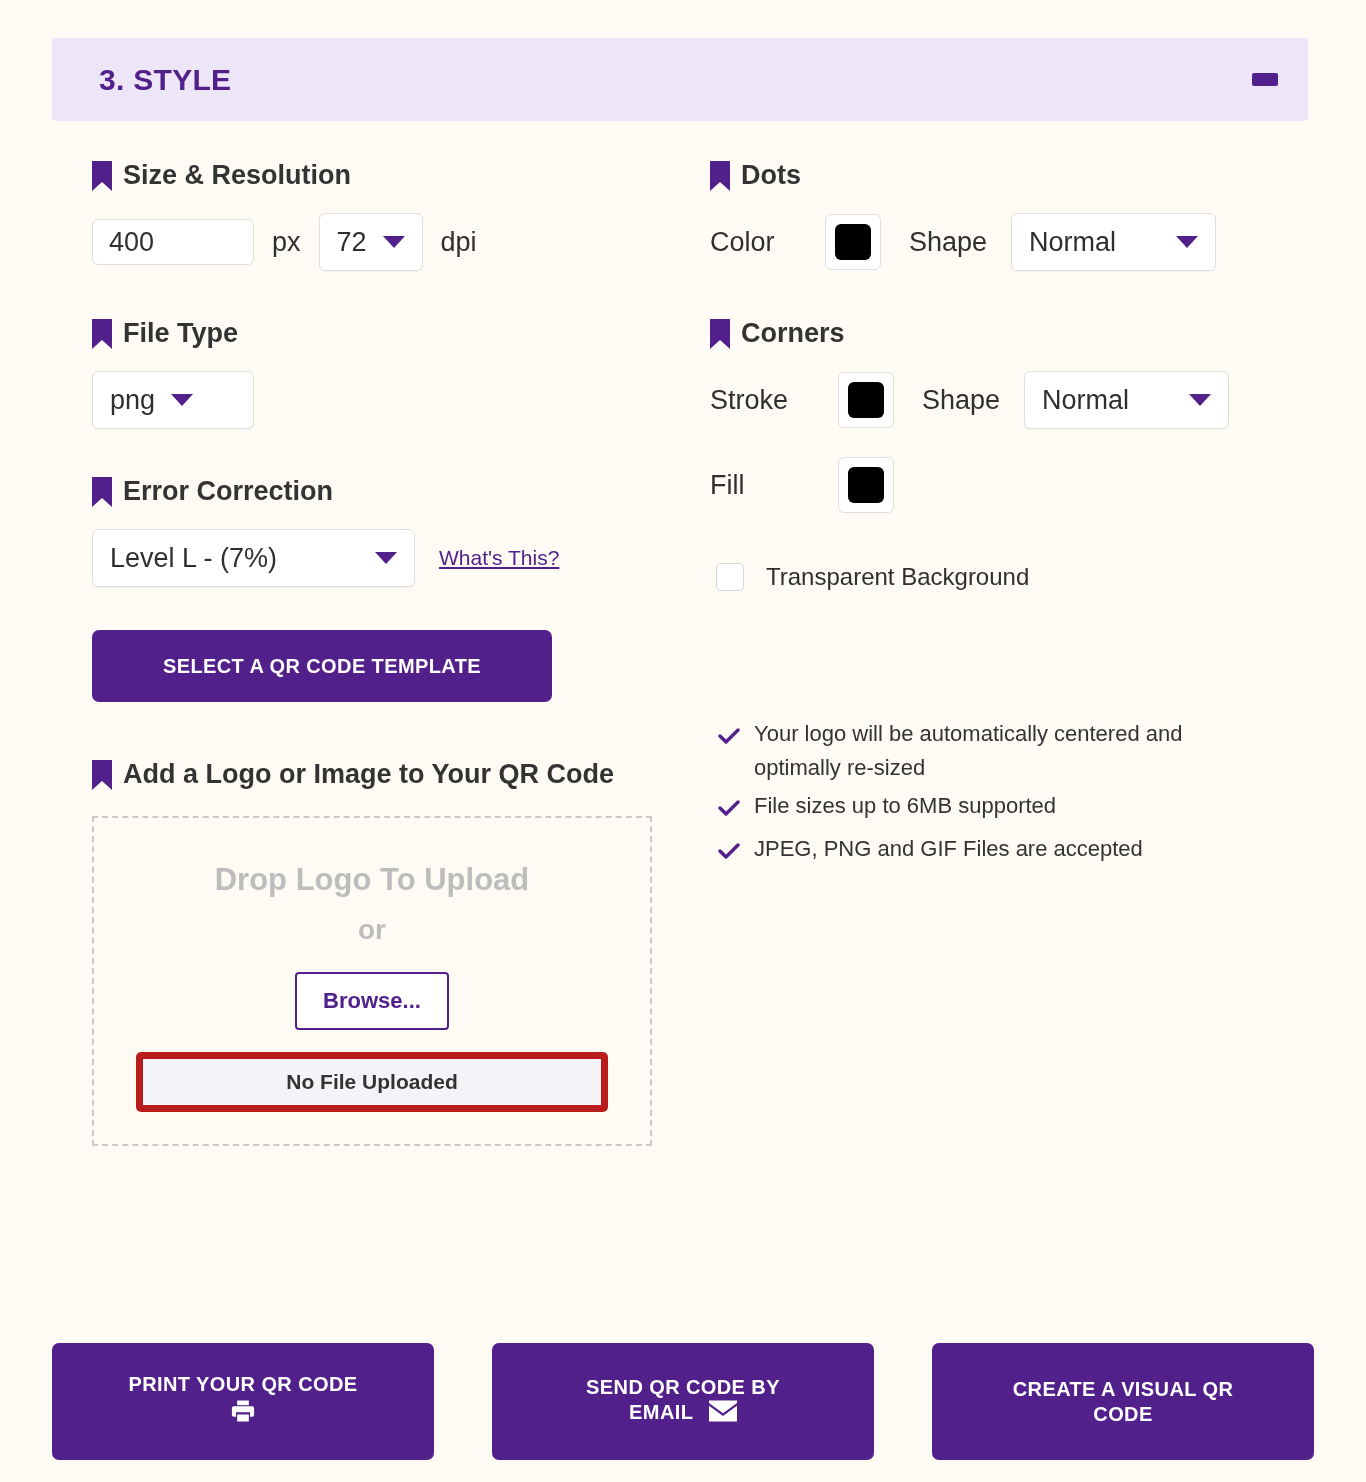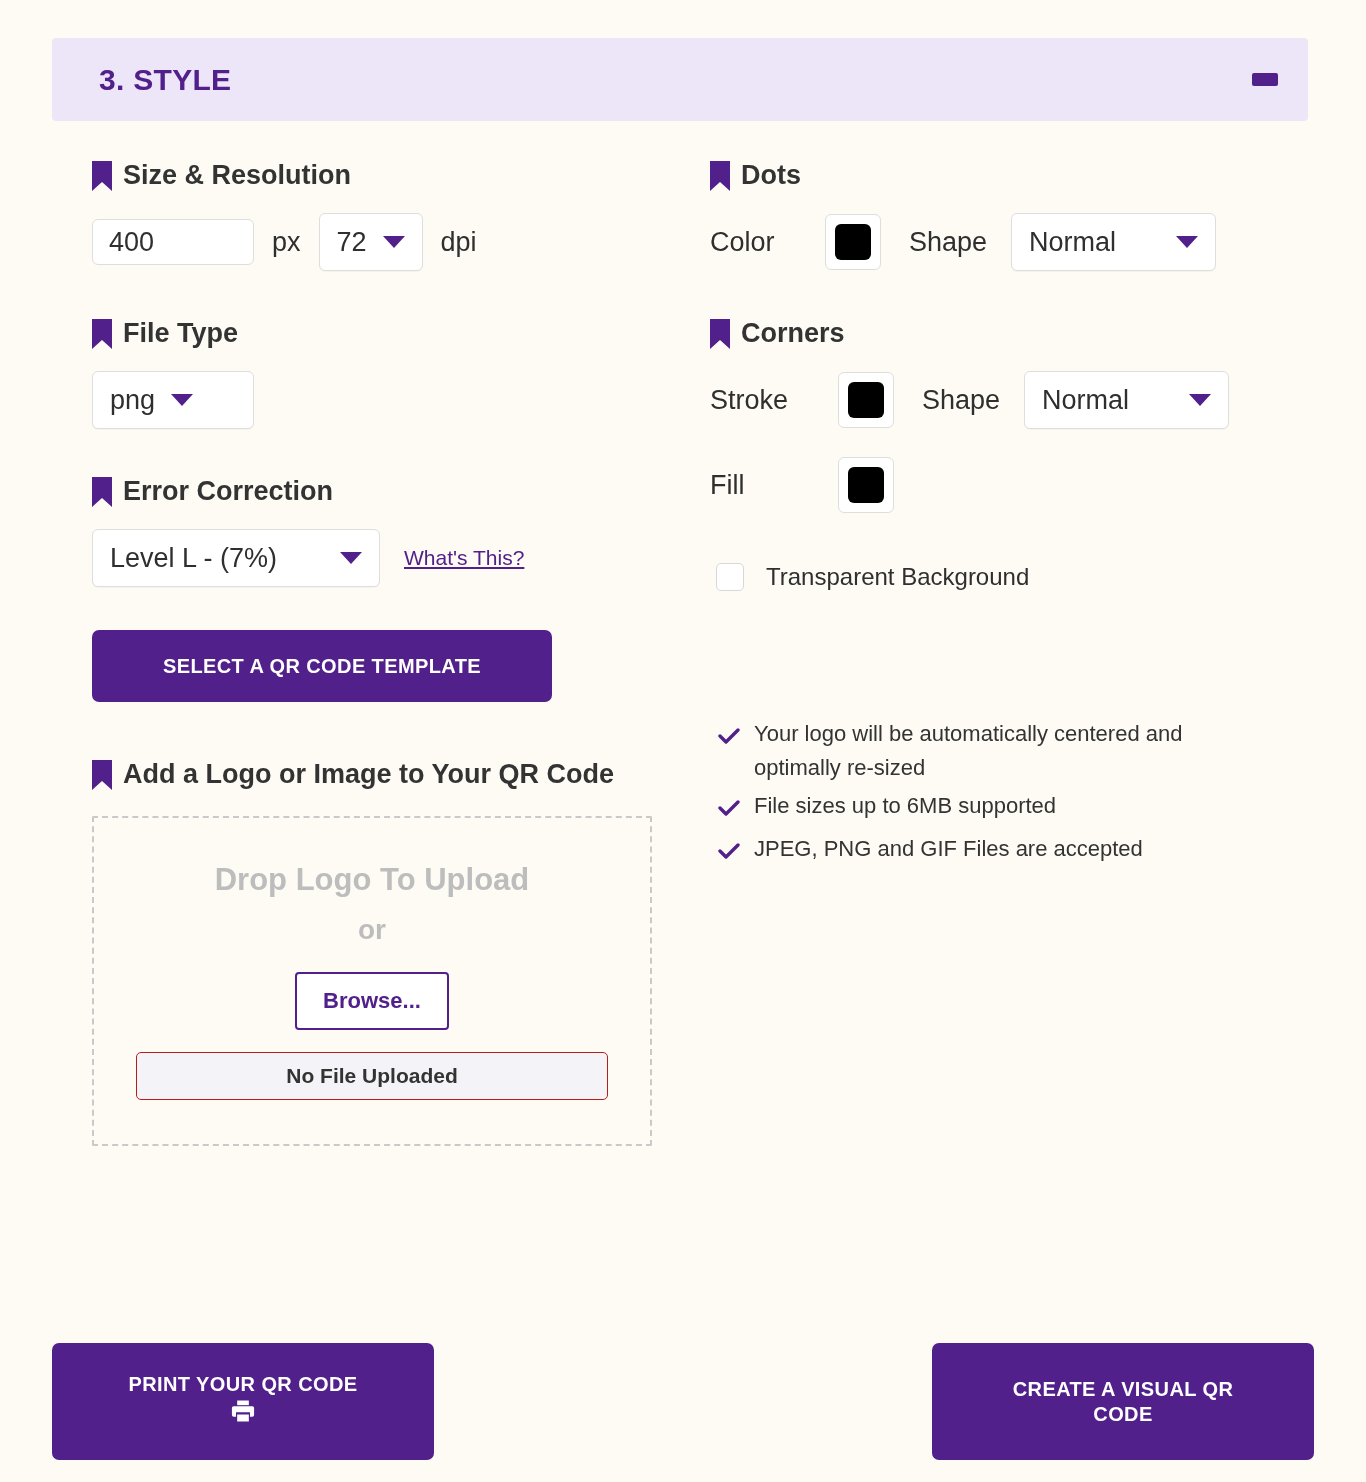--- a/index.html
+++ b/index.html
@@ -197,21 +197,21 @@
     font-family: "Liberation Sans", sans-serif;
     font-size: 22px;
     font-weight: bold;
     padding: 14px 26px;
     cursor: pointer;
   }
   .file-status {
     margin-top: 22px;
     width: 472px;
     background: #f4f4f8;
-    border: 1px solid #b91c1c;
+    border: 7px solid #b91c1c;
     border-radius: 5px;
     text-align: center;
     font-size: 21px;
     font-weight: bold;
     color: #333333;
     padding: 11px 0;
   }
 
   
   .feature-list { list-style: none; margin: 0; padding: 0; }
@@ -302,21 +302,21 @@
       
       <div class="field-label" style="margin-top:47px;">
         <span class="bookmark-icon">
           <svg width="20" height="30" viewBox="0 0 20 30">
               <path d="M0 0 H20 V30 L10 21 L0 30 Z" fill="#52208a"></path>
             </svg>
         </span>
         <span>Error Correction</span>
       </div>
       <div class="row" style="margin-top:22px;">
-        <div class="select-box" style="width:288px;">
+        <div class="select-box" style="width:323px;">
           <span class="sel-value">Level L - (7%)</span>
           <span class="caret" style="margin-left:auto;"></span>
         </div>
         <span class="link" style="margin-left:24px;">What's This?</span>
       </div>
 
       
       <button class="btn-primary" style="margin-top:43px; width:460px; height:72px;">SELECT A QR CODE TEMPLATE</button>
 
       
@@ -430,20 +430,32 @@
       <span class="btn-line">PRINT YOUR QR CODE</span>
       <span class="btn-icon">
         <svg width="30" height="28" viewBox="0 0 24 24" fill="#ffffff">
           <path d="M7 3h10v4H7z"></path>
           <path d="M4 8h16a1.5 1.5 0 0 1 1.5 1.5v6A1.5 1.5 0 0 1 20 17h-2v-4H6v4H4a1.5 1.5 0 0 1-1.5-1.5v-6A1.5 1.5 0 0 1 4 8z"></path>
           <path d="M7 15h10v6H7z"></path>
         </svg>
       </span>
     </button>
 
+    <button class="btn-primary">
+      <span class="btn-line">SEND QR CODE BY</span>
+      <span class="btn-line">
+        <span>EMAIL</span>
+        <span class="btn-icon" style="margin-left:10px;">
+          <svg width="28" height="22" viewBox="0 0 24 18" fill="#ffffff">
+            <path d="M0 0h24v2.2L12 11 0 2.2z"></path>
+            <path d="M0 4.6 12 13.2 24 4.6V18H0z"></path>
+          </svg>
+        </span>
+      </span>
+    </button>
 
     <button class="btn-primary">
       <span class="btn-line">CREATE A VISUAL QR</span>
       <span class="btn-line">CODE</span>
     </button>
 
   </div>
 
 </div>
 

